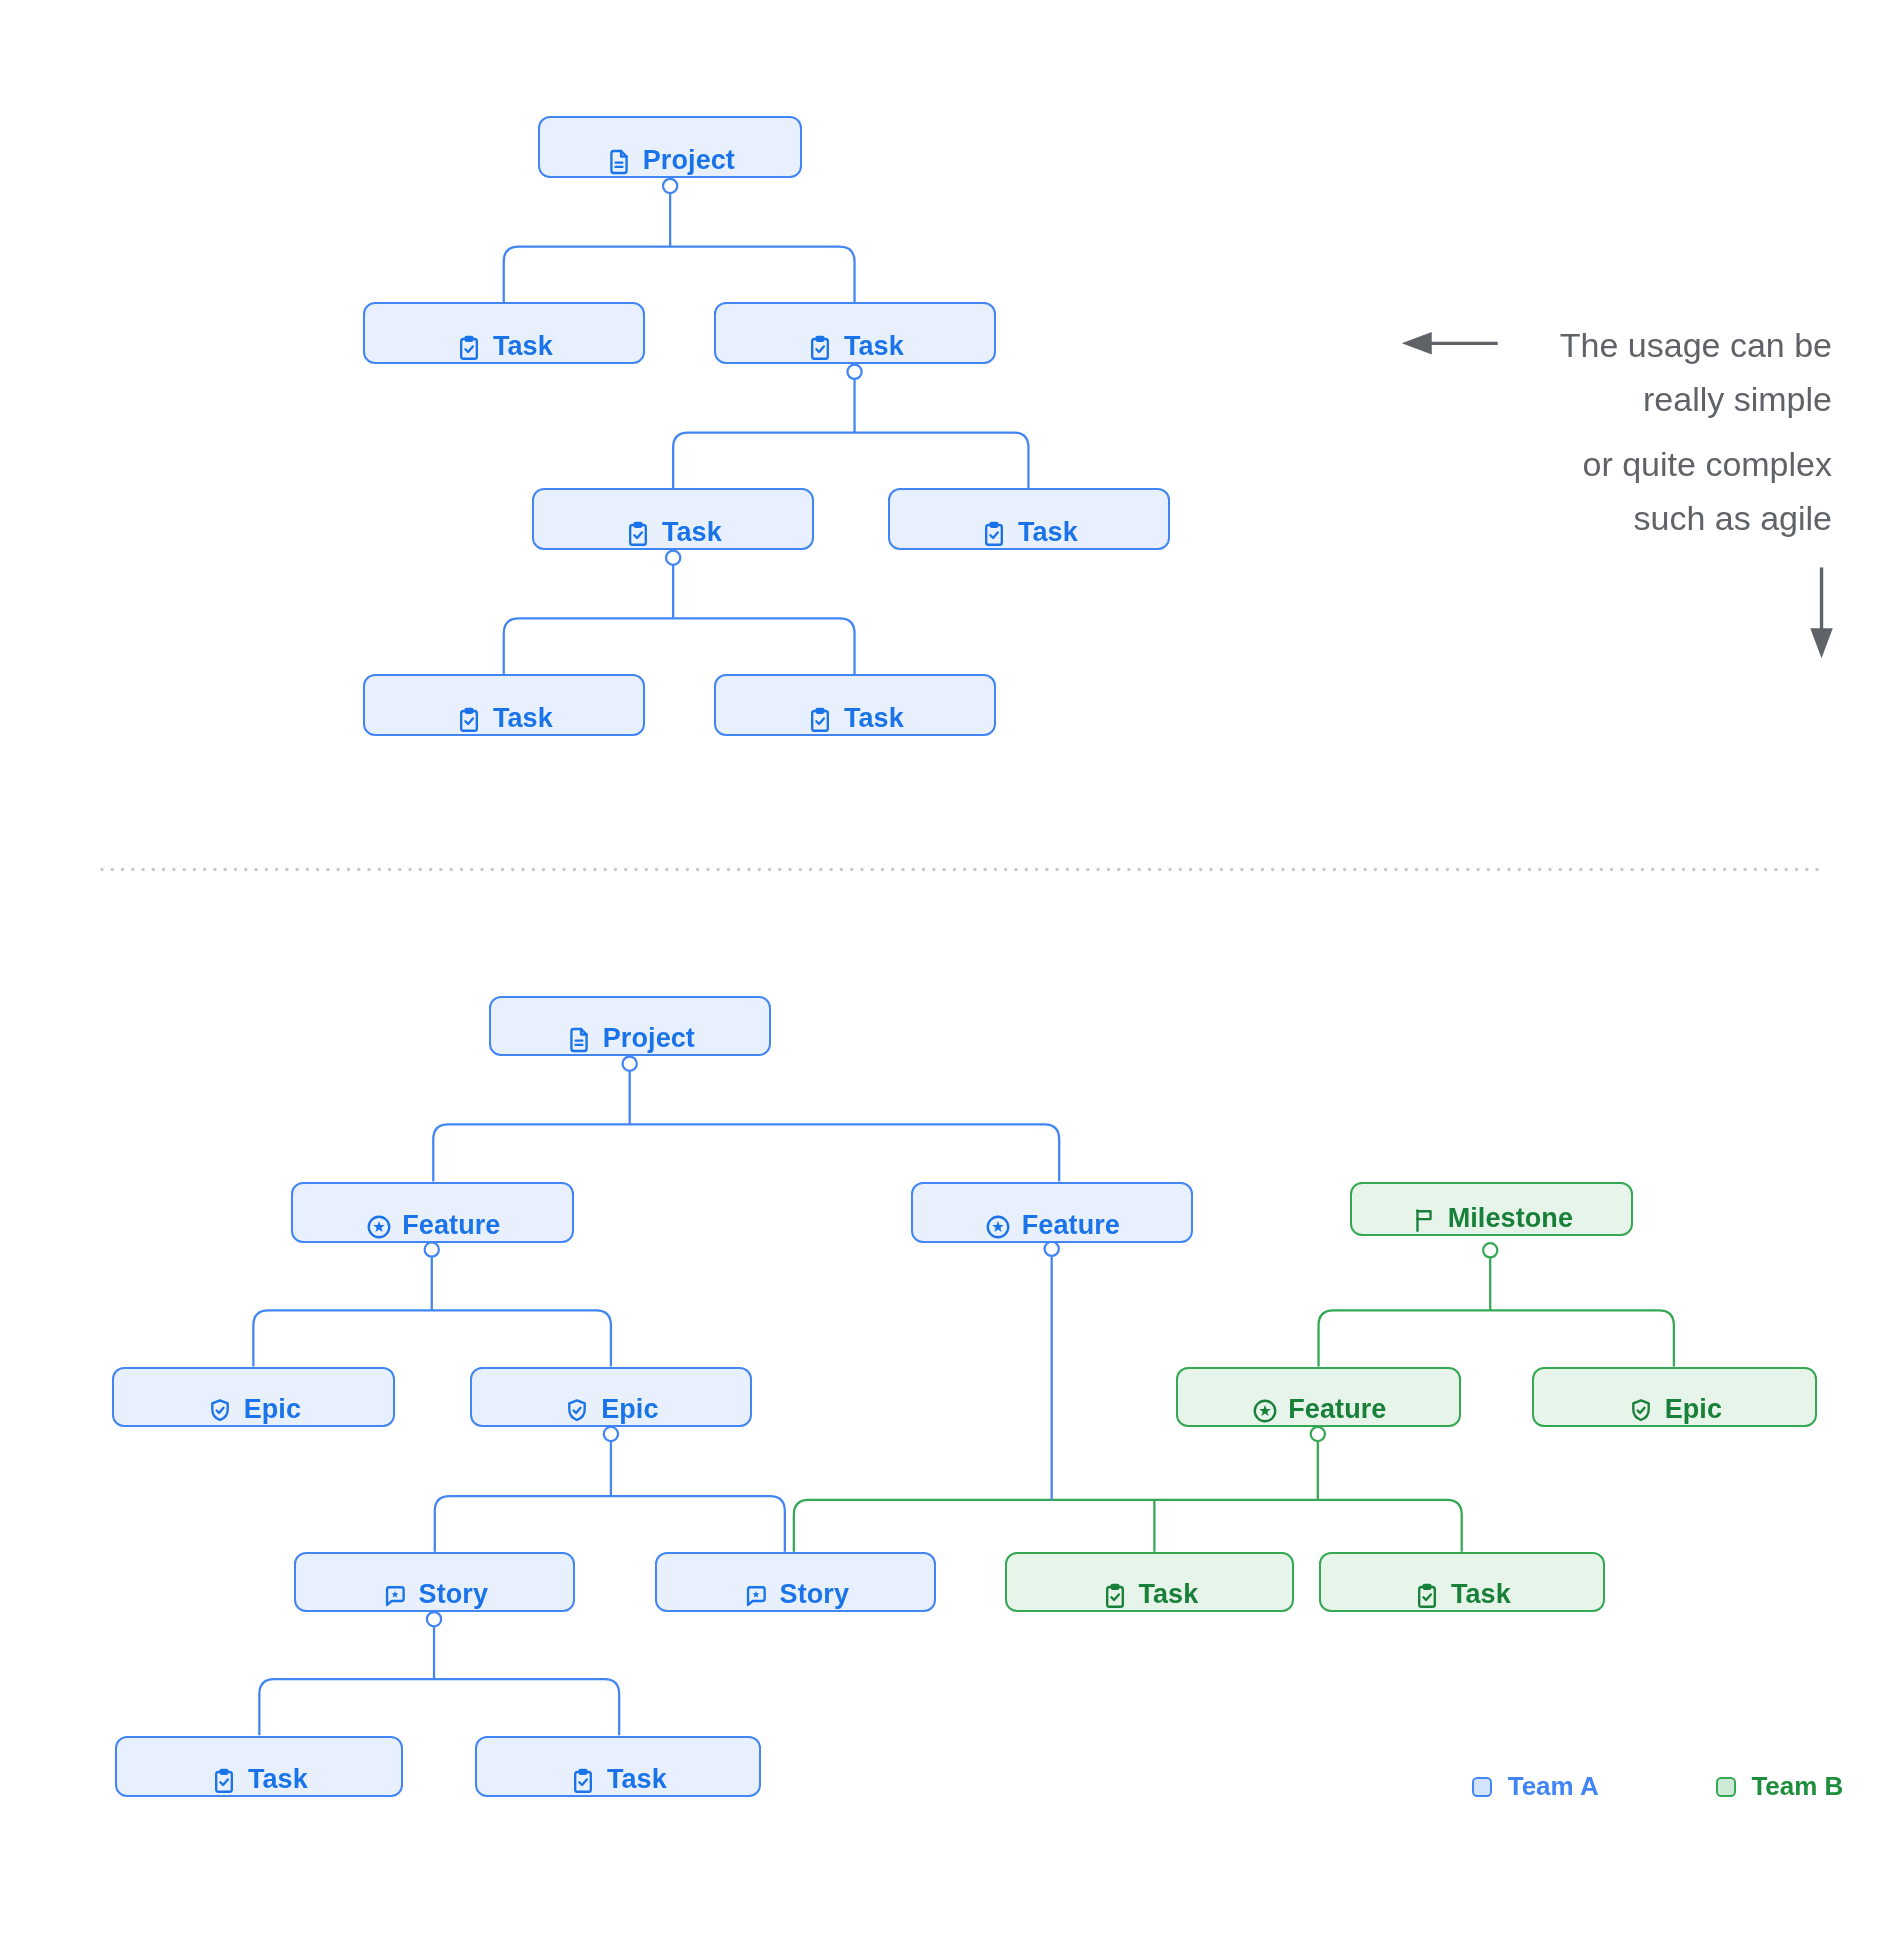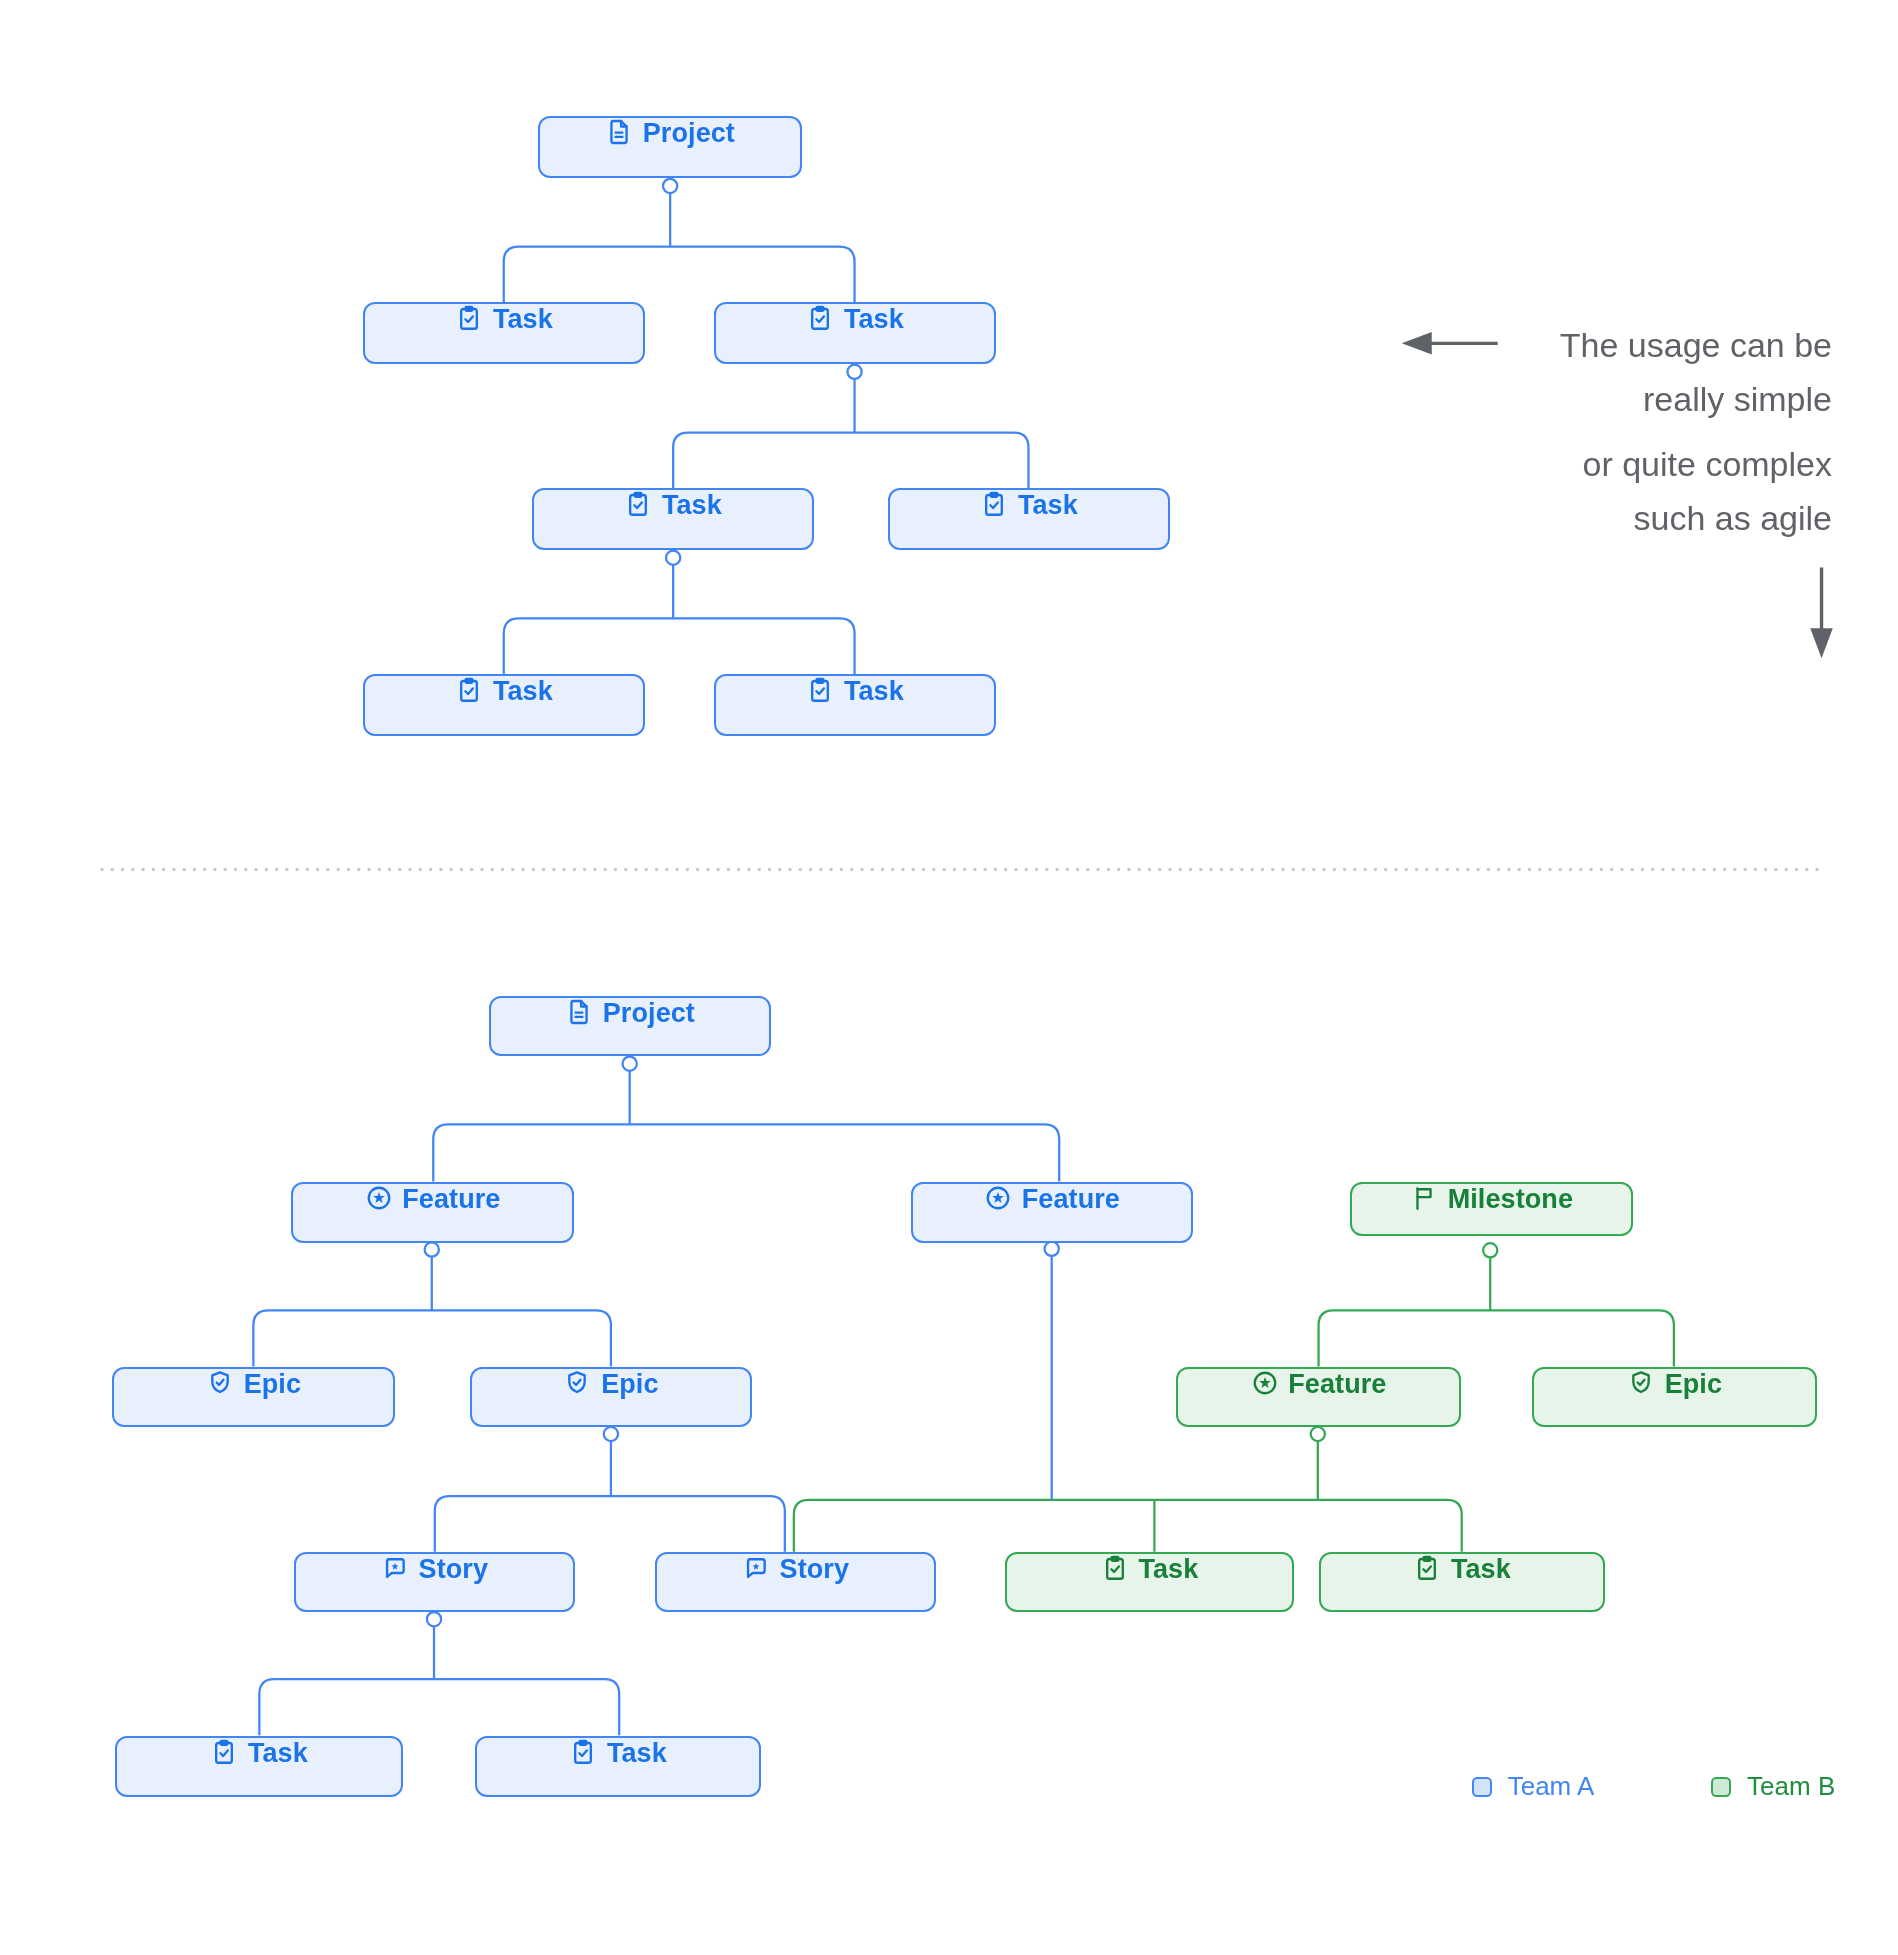--- a/index.html
+++ b/index.html
@@ -1,33 +1,33 @@
 <!DOCTYPE html>
 <html style="--a-border: #4285f4; --a-fill: #e8f0fe; --a-text: #1a73e8; --a-legend: #4285f4; --a-swatch: #d2e3fc; --b-border: #34a853; --b-fill: #e6f4ea; --b-text: #188038; --b-legend: #1e8e3e; --b-swatch: #ceead6; --note: #5f6368; --arrow: #5f6368; --dots: #c6c8cc;font-size:12px"><head>
 <meta charset="utf-8">
 <style>
   html,body{margin:0;padding:0;background:#ffffff;}
   body{width:1898px;height:1955px;position:relative;overflow:hidden;
        font-family:"Liberation Sans", sans-serif;}
   #stage{position:absolute;inset:0;width:1898px;height:1955px;}
   #connector-layer{position:absolute;left:0;top:0;z-index:1;}
-  .node{position:absolute;z-index:2;display:flex;align-items:flex-start;justify-content:center;
+  .node{position:absolute;z-index:2;display:flex;align-items:flex-end;justify-content:center;
         gap:9.7px;border-radius:12px;border:2.2px solid;box-sizing:border-box;
         font-size:27px;font-weight:600;letter-spacing:0.1px;background:#fff;}
   .node.team-a{border-color:var(--a-border,#4285f4);background:var(--a-fill,#e8f0fe);color:var(--a-text,#1a73e8);}
   .node.team-b{border-color:var(--b-border,#34a853);background:var(--b-fill,#e6f4ea);color:var(--b-text,#188038);}
   .node svg{width:28px;height:28px;flex:0 0 auto;}
   .node svg *{stroke:currentColor;stroke-width:2;fill:none;stroke-linecap:round;stroke-linejoin:round;}
   .node svg .fill{fill:currentColor;stroke:none;}
   .annotation{position:absolute;right:66px;top:318px;text-align:right;z-index:3;
               color:var(--note,#5f6368);font-size:34px;line-height:54px;font-weight:400;}
   .annotation .para2{margin-top:10.5px;}
   #annot-arrows{position:absolute;left:0;top:0;z-index:3;}
   .legend{position:absolute;top:1771px;left:1472px;display:flex;align-items:center;z-index:3;
-          font-size:26px;font-weight:400;}
+          font-size:26px;font-weight:700;}
   .legend .swatch{width:20px;height:20px;border-radius:5.2px;border:2.2px solid;box-sizing:border-box;}
   .legend .sw-a{border-color:var(--a-border,#4285f4);background:var(--a-swatch,#d2e3fc);}
   .legend .sw-b{border-color:var(--b-border,#34a853);background:var(--b-swatch,#ceead6);}
   .legend .lbl{margin-left:15.7px;}
   .legend .lbl-a{color:var(--a-legend,#4285f4);}
   .legend .lbl-b{color:var(--b-legend,#1e8e3e);}
   .legend .group{display:flex;align-items:center;}
   .legend .group + .group{margin-left:97px;padding-left:20px;}
 </style>
 </head>

